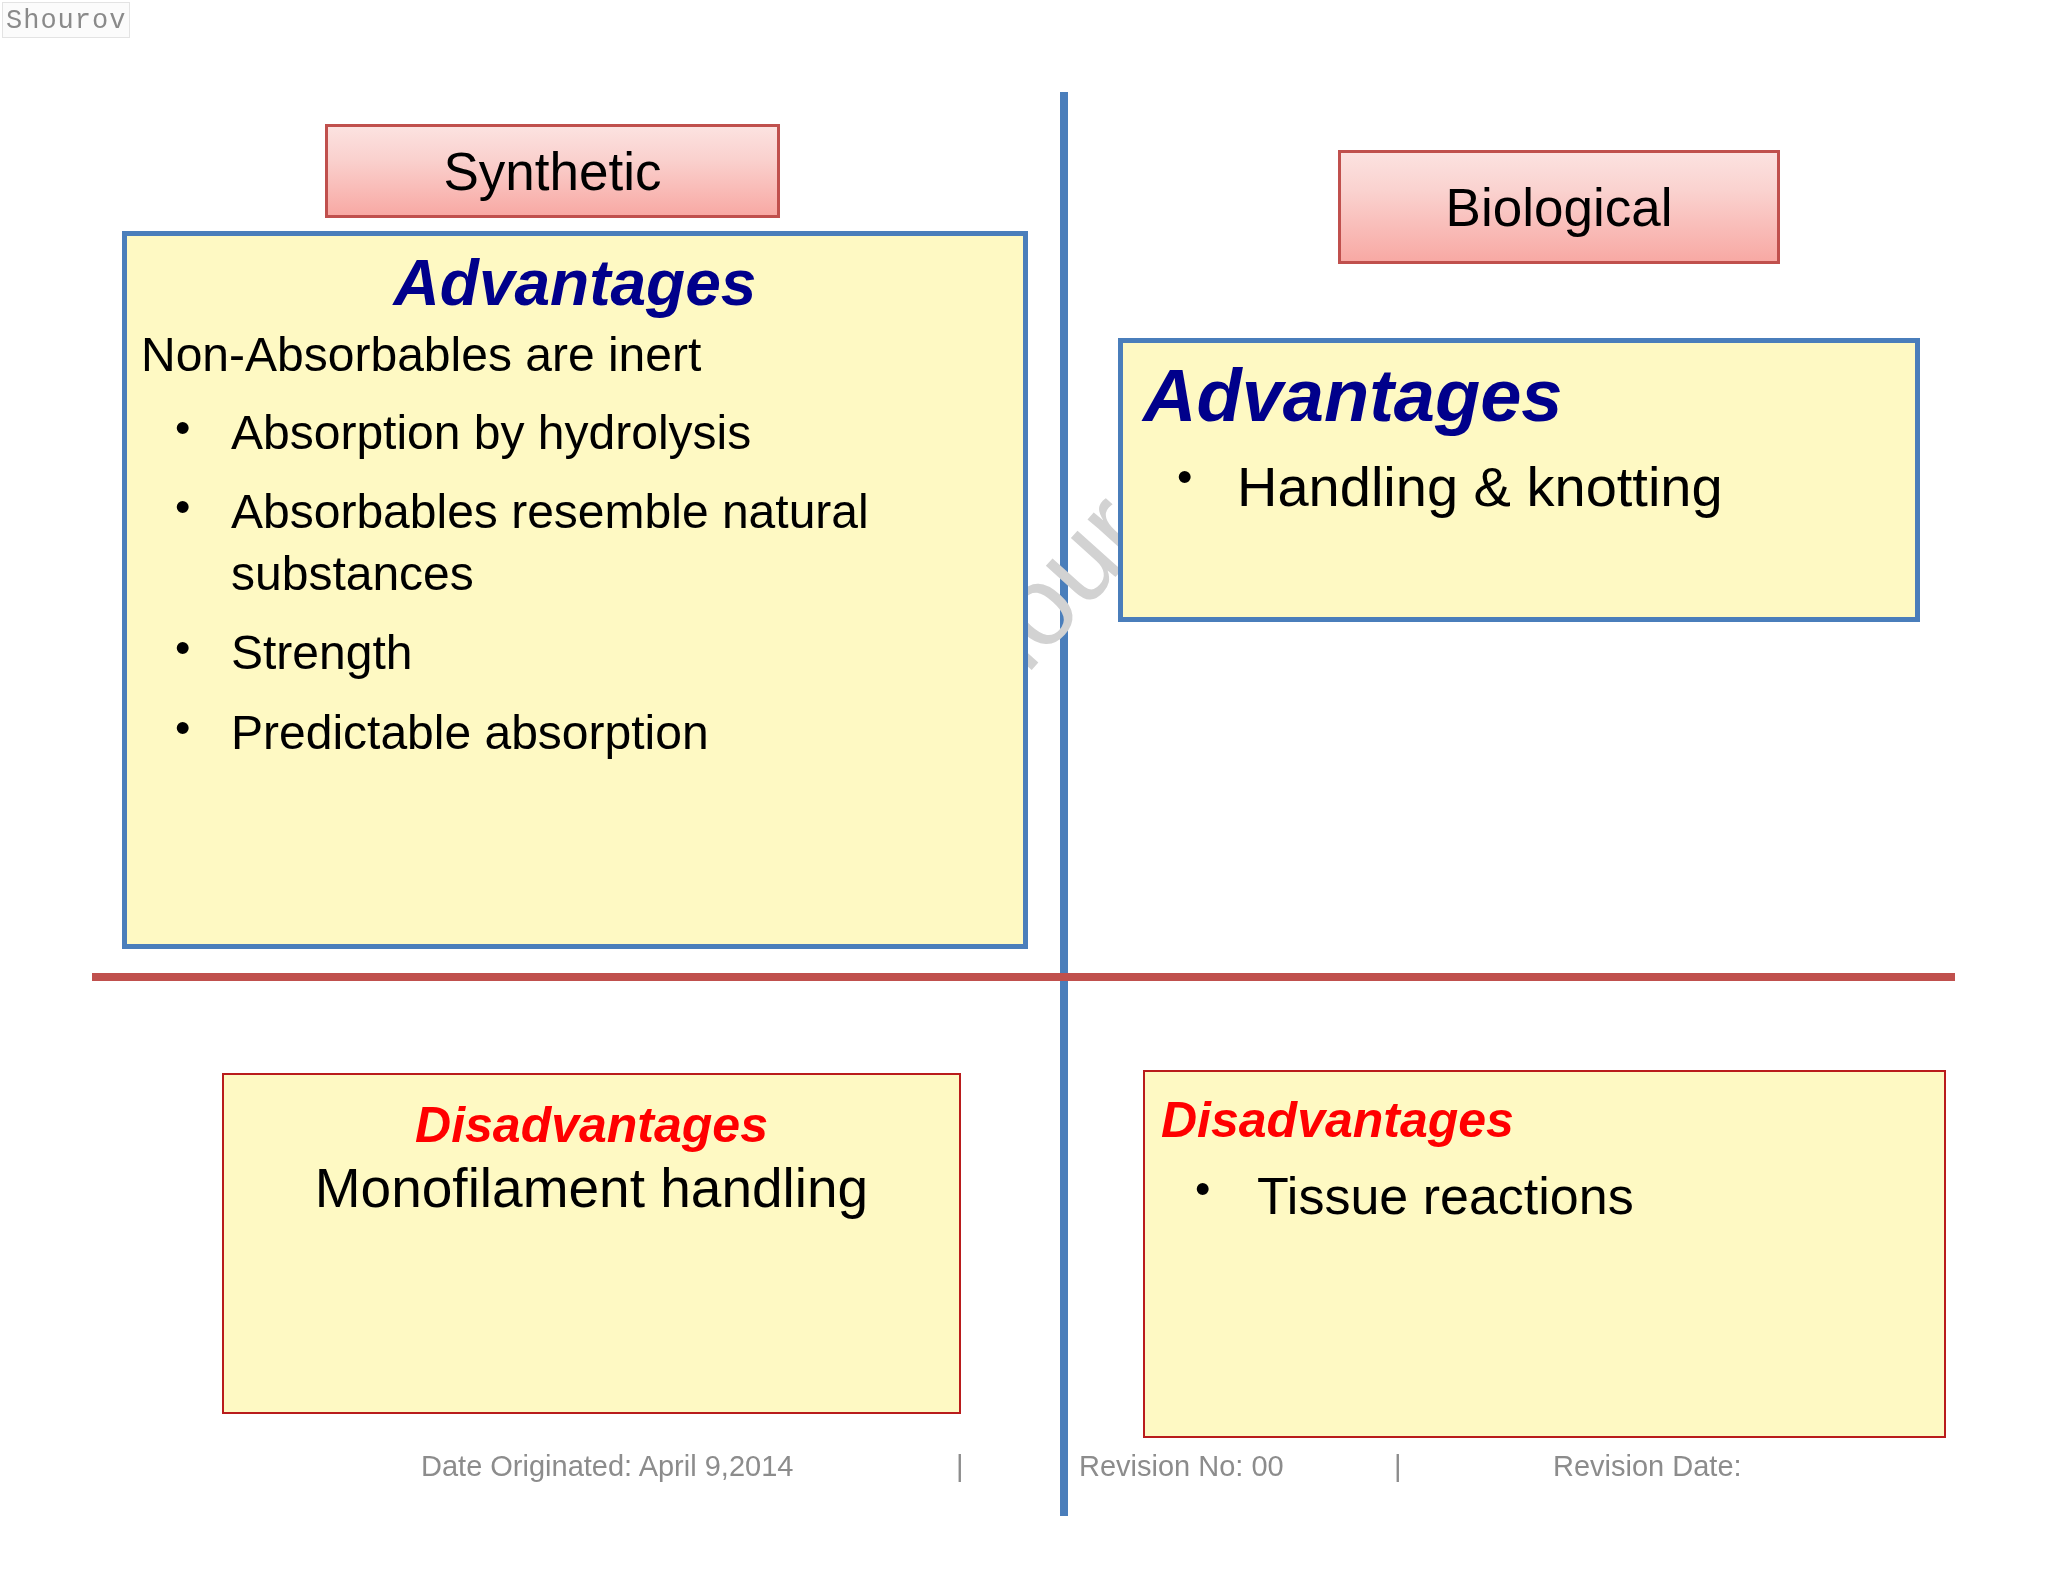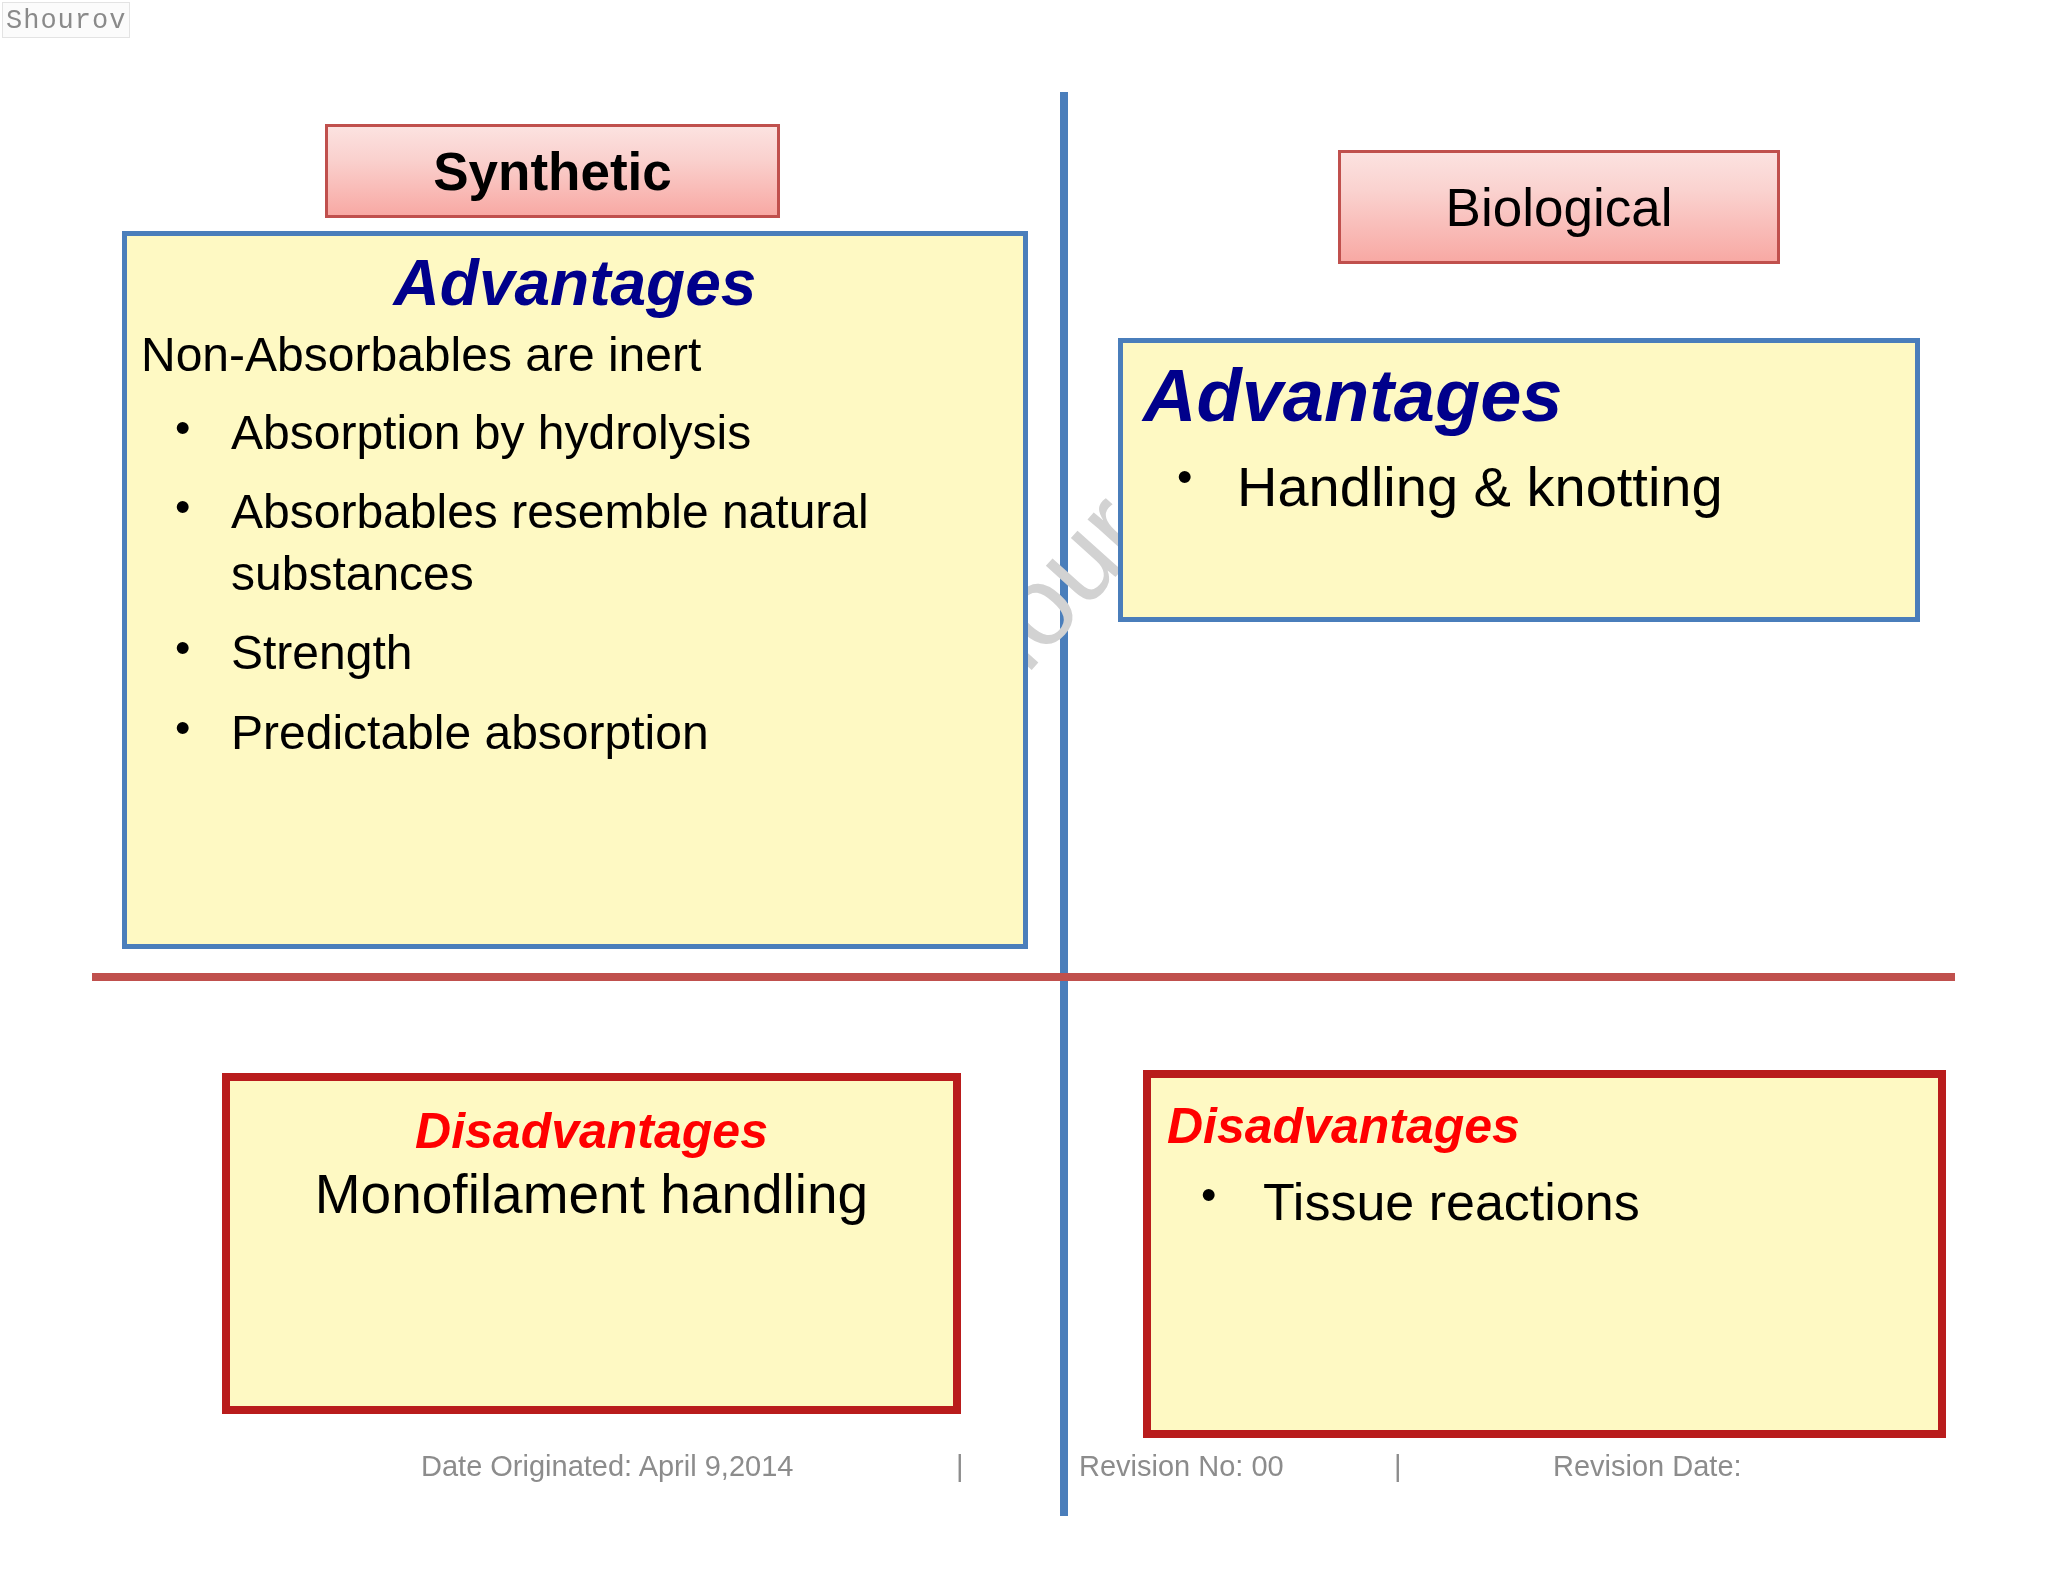--- a/index.html
+++ b/index.html
@@ -82,37 +82,36 @@
     color: #000000;
     font-size: 53px;
     font-weight: 400;
     line-height: 1;
   }
   #chip-synthetic {
     left: 325px;
     top: 124px;
     width: 455px;
     height: 94px;
-    font-weight: bold;
   }
   #chip-biological {
     left: 1338px;
     top: 150px;
     width: 442px;
     height: 114px;
   }
 
   
   .panel {
     position: absolute;
     background: #fef9c3;
     box-sizing: border-box;
   }
   .panel.blue  { border: 5px solid #4A7EBB; }
-  .panel.red   { border: 8px solid #b91c1c; }
+  .panel.red   { border: 2px solid #b91c1c; }
 
   #panel-syn-adv  { left: 122px;  top: 231px;  width: 906px;  height: 718px; }
   #panel-bio-adv  { left: 1118px; top: 338px;  width: 802px;  height: 284px; }
   #panel-syn-dis  { left: 222px;  top: 1073px; width: 739px;  height: 341px; }
   #panel-bio-dis  { left: 1143px; top: 1070px; width: 803px;  height: 368px; }
 
   
   .heading {
     font-weight: bold;
     font-style: italic;

